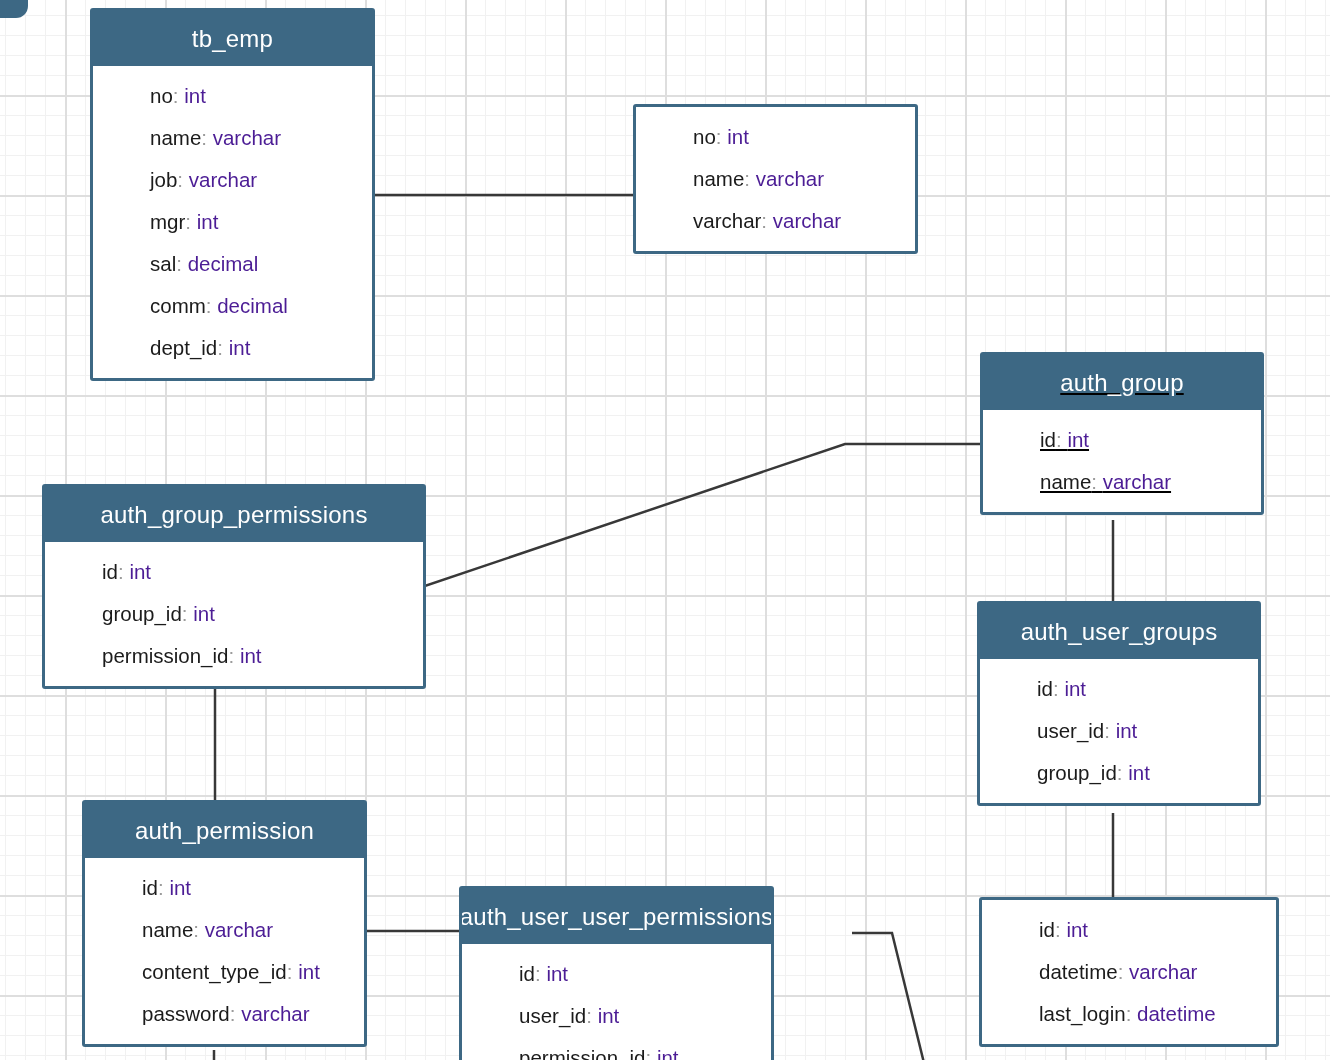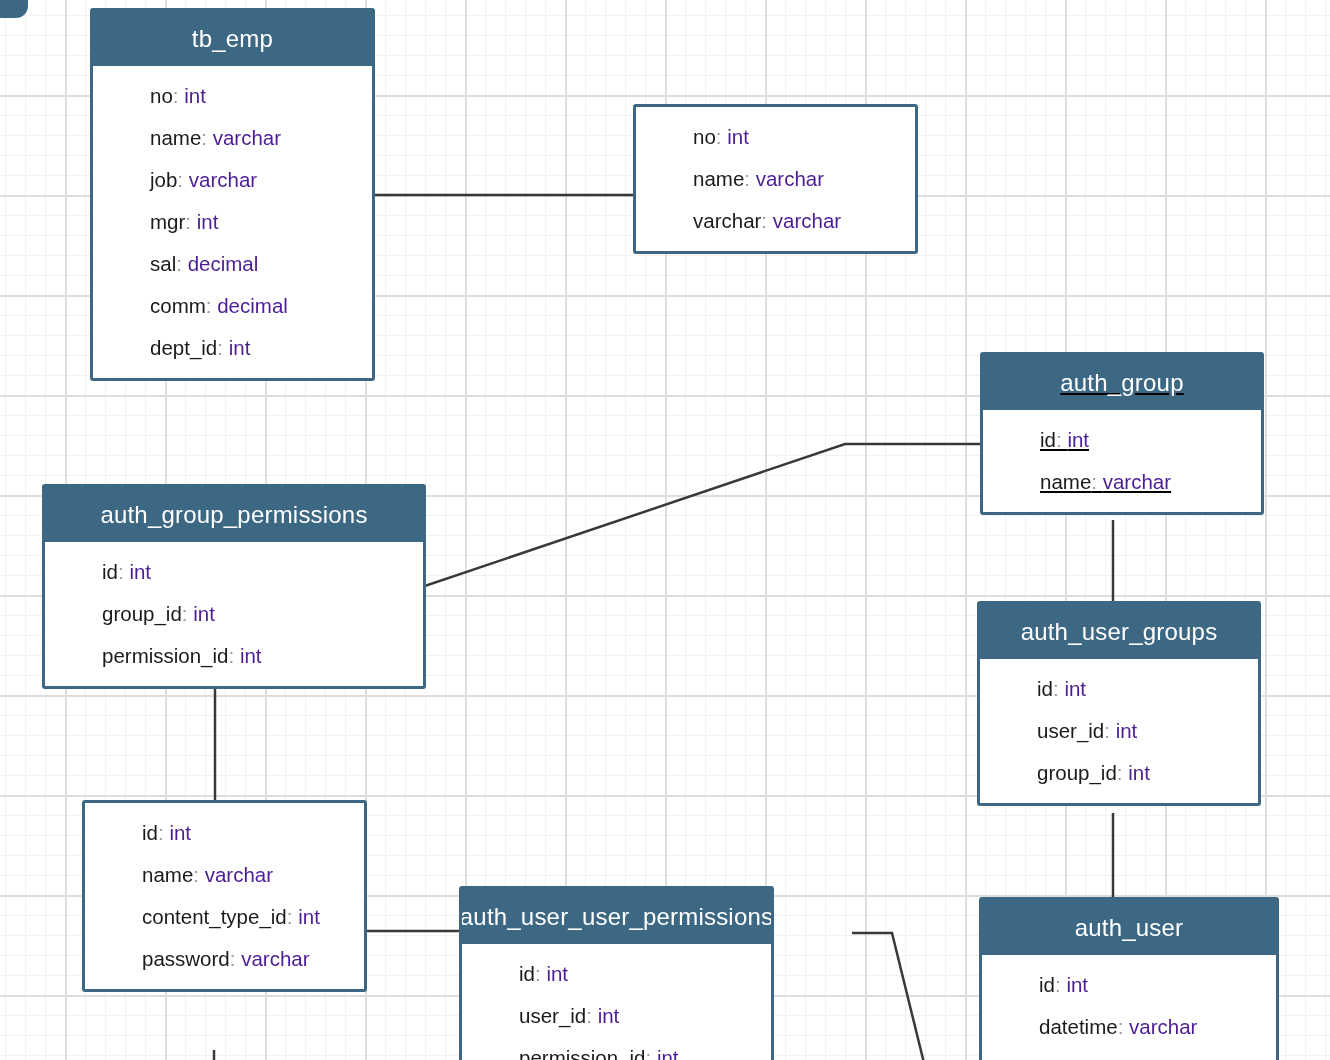--- a/index.html
+++ b/index.html
@@ -211,20 +211,23 @@
 
   <div class="field-row">
     <span class="fname">group_id</span>
             <span class="fsep">: </span>
             <span class="ftype">int</span>
   </div>
 </div>
   </div>
 
   <div class="table" style="left: 82px; top: 800px; width: 285px;">
+    <div class="table-header">
+      <span class="title-text">auth_permission</span>
+    </div>
     <div class="table-body">
   <div class="field-row">
     <span class="fname">id</span>
             <span class="fsep">: </span>
             <span class="ftype">int</span>
   </div>
 
   <div class="field-row">
     <span class="fname">name</span>
             <span class="fsep">: </span>
@@ -264,23 +267,20 @@
 
   <div class="field-row">
     <span class="fname">permission_id</span>
             <span class="fsep">: </span>
             <span class="ftype">int</span>
   </div>
 </div>
   </div>
 
   <div class="table" style="left: 979px; top: 897px; width: 300px;">
-    <div class="table-header">
-      <span class="title-text">auth_user</span>
-    </div>
     <div class="table-body">
   <div class="field-row">
     <span class="fname">id</span>
             <span class="fsep">: </span>
             <span class="ftype">int</span>
   </div>
 
   <div class="field-row">
     <span class="fname">datetime</span>
             <span class="fsep">: </span>

